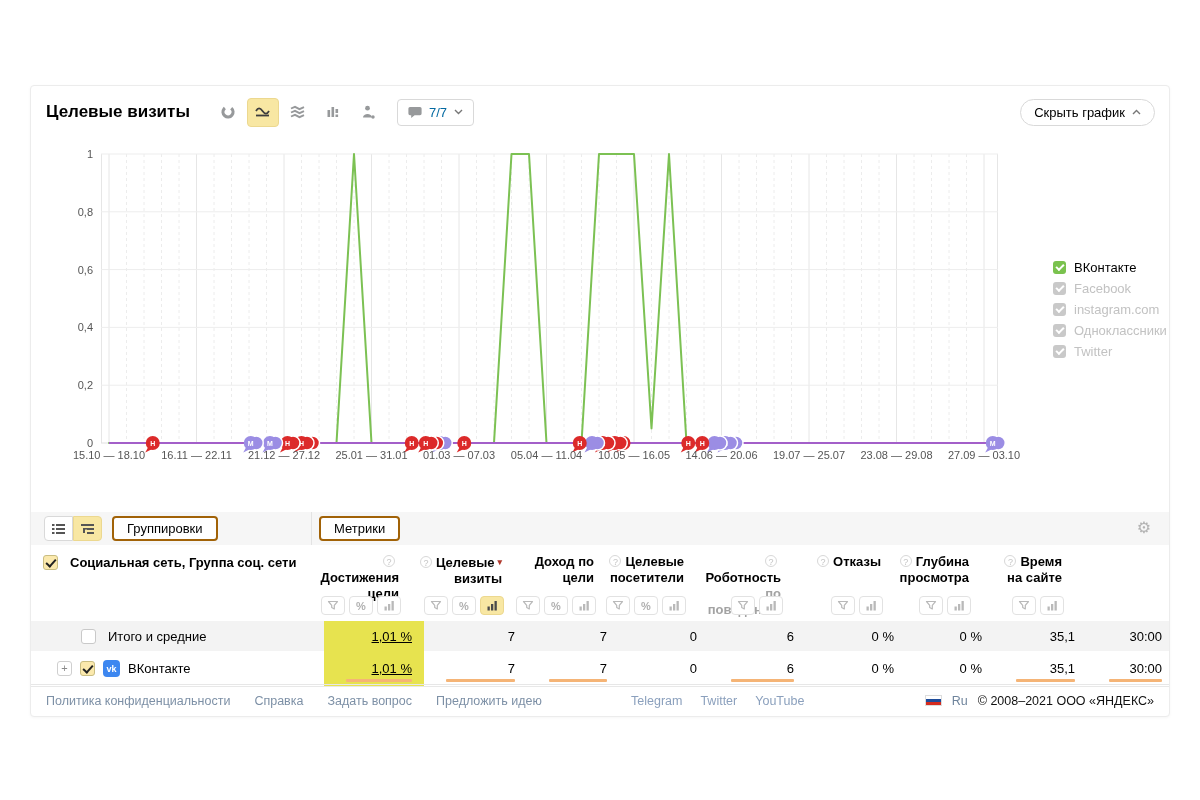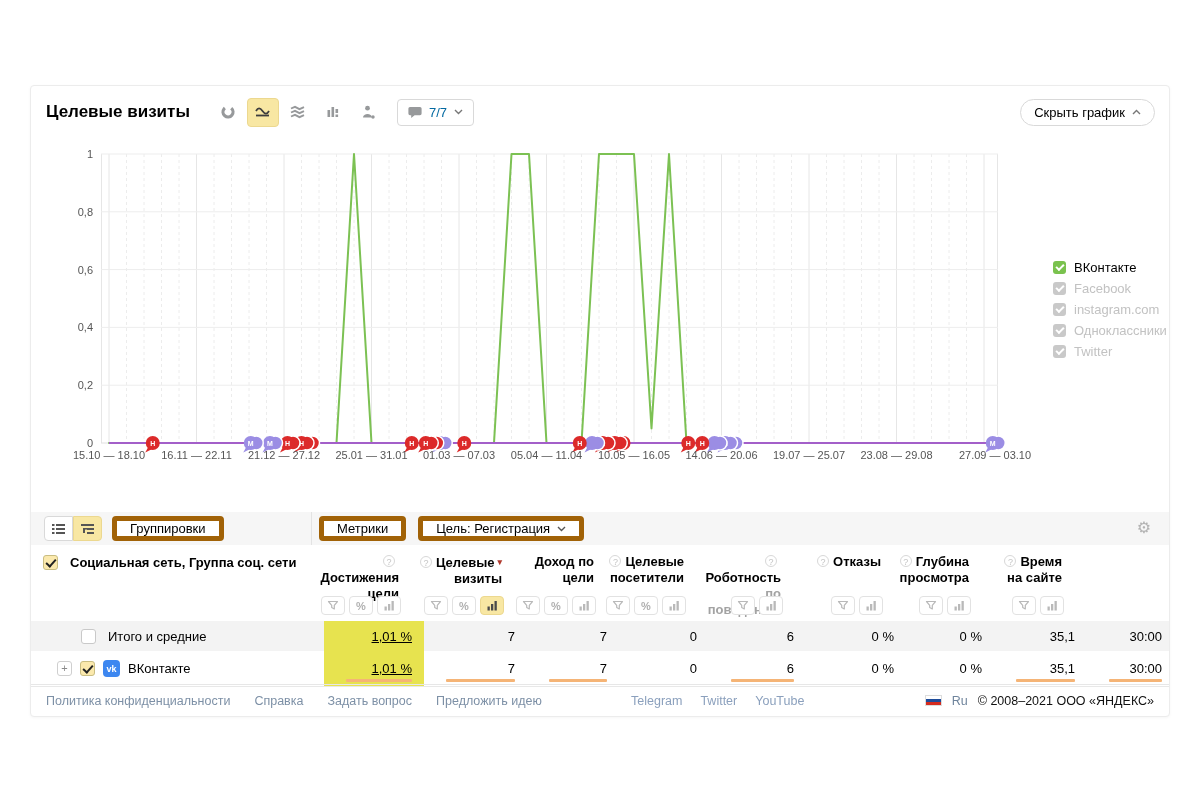--- a/index.html
+++ b/index.html
@@ -29,21 +29,21 @@
     border-left:2px solid #fff;border-bottom:2px solid #fff;transform:rotate(-45deg);}
   .legend-item .on+span{color:#000;}
   .legend-item .off+span{color:#c2c2c2;}
   
   .toolbar{position:absolute;left:0;top:426px;width:100%;height:33px;background:#f6f6f6;}
   .tb-left{position:absolute;left:13px;top:4px;display:flex;align-items:center;}
   .view-btn{width:29px;height:25px;display:flex;align-items:center;justify-content:center;background:#fff;
     border:1px solid #d9d9d9;box-sizing:border-box;cursor:pointer;}
   .view-btn.first{border-radius:4px 0 0 4px;}
   .view-btn.sel{background:#f8e7a3;border-color:#ecd88f;border-radius:0 4px 4px 0;}
-  .btn{border:5px solid #a16207;background:#fff;border-radius:4px;height:25px;font-size:13px;color:#000;
+  .btn{border:2px solid #a16207;background:#fff;border-radius:4px;height:25px;font-size:13px;color:#000;
     padding:0 13px;display:flex;align-items:center;gap:7px;box-sizing:border-box;cursor:pointer;}
   .tb-left .btn{margin-left:10px;}
   .tb-divider{position:absolute;left:280px;top:0;width:1px;height:33px;background:#e3e3e3;}
   .tb-mid{position:absolute;left:288px;top:4px;display:flex;align-items:center;gap:12px;}
   .gear{position:absolute;right:18px;top:7px;font-size:16px;color:#b3b3b3;cursor:pointer;line-height:18px;}
   
   .tgrid{display:grid;grid-template-columns:270px 100px 103px 92px 90px 97px 100px 88px 93px 87px;}
   .thead{position:absolute;left:10px;top:459px;width:1120px;height:76px;}
   .dim-head{padding:10px 0 0 2px;display:flex;gap:12px;align-items:flex-start;font-size:13px;font-weight:bold;color:#000;}
   .col-head{position:relative;box-sizing:border-box;text-align:right;padding:9px 12px 6px 0;font-size:13px;}
@@ -336,21 +336,21 @@
       <div class="xlabel" style="left: 78px;">15.10 — 18.10</div>
       <div class="xlabel" style="left: 165.5px;">16.11 — 22.11</div>
       <div class="xlabel" style="left: 253px;">21.12 — 27.12</div>
       <div class="xlabel" style="left: 340.5px;">25.01 — 31.01</div>
       <div class="xlabel" style="left: 428px;">01.03 — 07.03</div>
       <div class="xlabel" style="left: 515.5px;">05.04 — 11.04</div>
       <div class="xlabel" style="left: 603px;">10.05 — 16.05</div>
       <div class="xlabel" style="left: 690.5px;">14.06 — 20.06</div>
       <div class="xlabel" style="left: 778px;">19.07 — 25.07</div>
       <div class="xlabel" style="left: 865.5px;">23.08 — 29.08</div>
-      <div class="xlabel" style="left: 953px; margin-left: 11px;">27.09 — 03.10</div>
+      <div class="xlabel" style="left: 953px;">27.09 — 03.10</div>
     </div>
   <div class="legend" id="legend">
       <div class="legend-item">
         <div class="lcheck on"></div>
         <span>ВКонтакте</span>
       </div>
       <div class="legend-item">
         <div class="lcheck off"></div>
         <span>Facebook</span>
       </div>
@@ -391,26 +391,20 @@
       </div>
       <div class="btn">
         <span>Группировки</span>
       </div>
     </div>
     <div class="tb-divider"></div>
     <div class="tb-mid">
       <div class="btn">
         <span>Метрики</span>
       </div>
-      <div class="btn">
-        <span>Цель: Регистрация</span>
-        <svg width="9" height="6">
-            <polyline points="1,1 4.5,4.5 8,1" fill="none" stroke="#555" stroke-width="1.4"></polyline>
-          </svg>
-      </div>
     </div>
     <div class="gear">⚙</div>
   </div>
 
   <div class="thead tgrid" id="thead">
       <div class="dim-head">
         <div class="checkbox checked"></div>
         <span>Социальная сеть, Группа соц. сети</span>
       </div>
       <div class="col-head">

